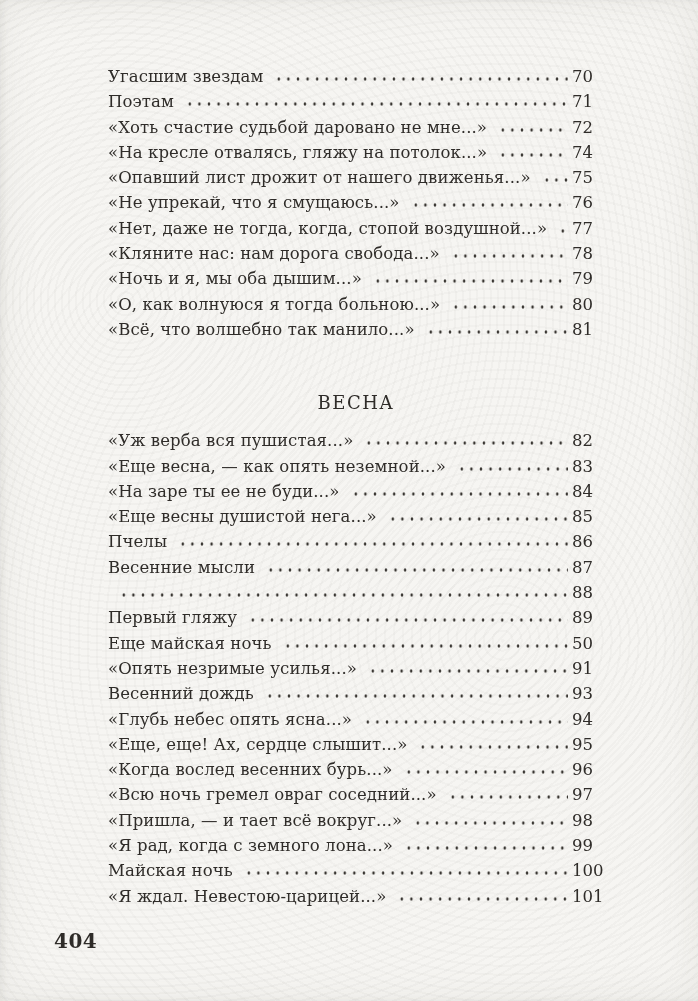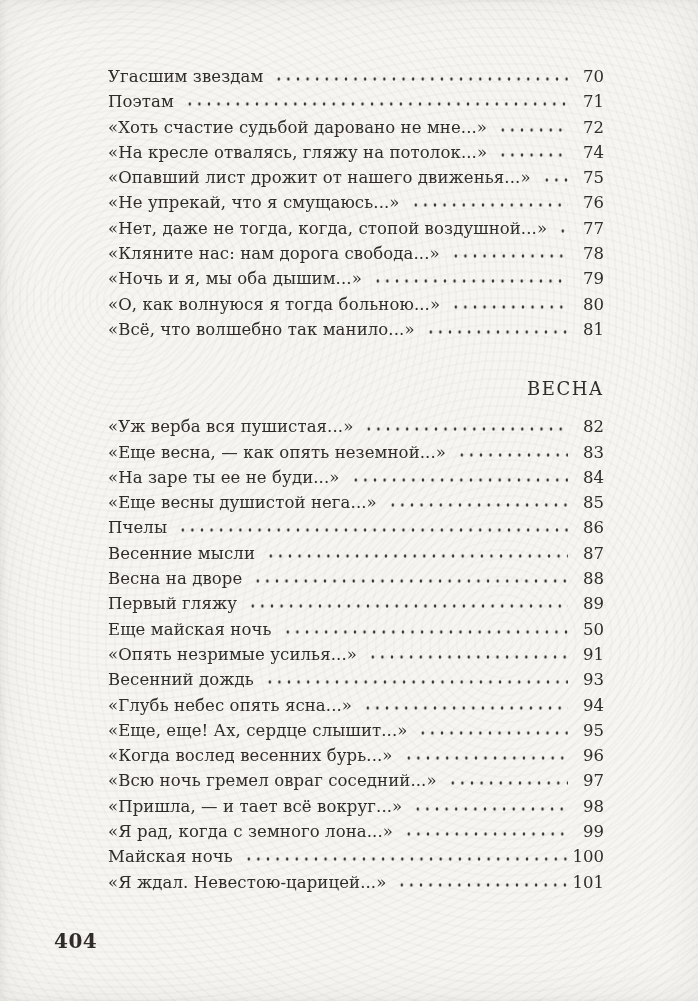--- a/index.html
+++ b/index.html
@@ -52,29 +52,29 @@
     height: 5px;
     margin: 0 4px 0 9px;
     background-image: radial-gradient(circle, #3a3733 1.25px, rgba(0,0,0,0) 1.55px);
     background-size: 9.6px 5px;
     background-repeat: repeat-x;
     background-position: left 2px bottom 0.5px;
   }
   .toc-page {
     flex: 0 0 auto;
     min-width: 32px;
-    text-align: right;
+    text-align: left;
   }
   .section-heading {
-    margin: 34px 0 12px 0;
+    margin: 48px 0 12px 0;
     line-height: 26px;
     font-size: 18px;
     font-weight: 400;
     letter-spacing: 1.5px;
-    text-align: right;
+    text-align: center;
   }
   .folio {
     position: absolute;
     left: 54px;
     top: 929px;
     font-size: 20px;
     font-weight: 700;
     letter-spacing: 0.5px;
   }
 </style>
@@ -182,21 +182,20 @@
     <span class="toc-page">86</span>
   </div>
 
   <div class="toc-row">
     <span class="toc-title">Весенние мысли</span>
     <span class="dot-leader"></span>
     <span class="toc-page">87</span>
   </div>
 
   <div class="toc-row">
-    <span class="toc-title">Весна на дворе</span>
     <span class="dot-leader"></span>
     <span class="toc-page">88</span>
   </div>
 
   <div class="toc-row">
     <span class="toc-title">Первый гляжу</span>
     <span class="dot-leader"></span>
     <span class="toc-page">89</span>
   </div>
 

